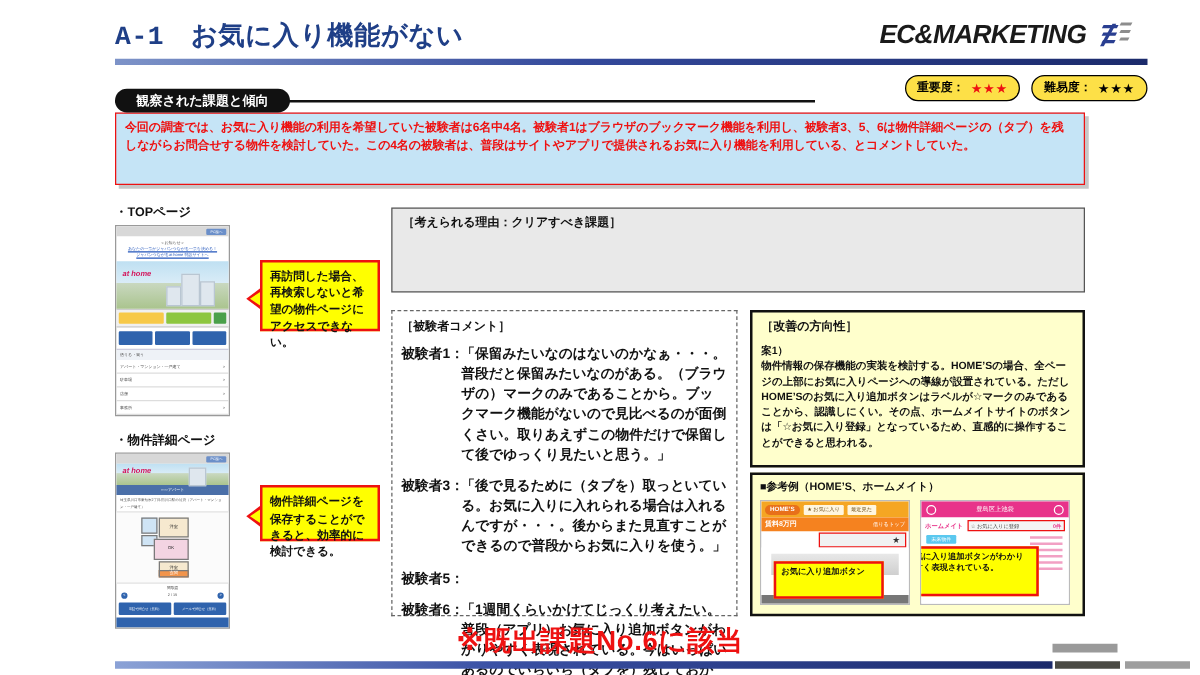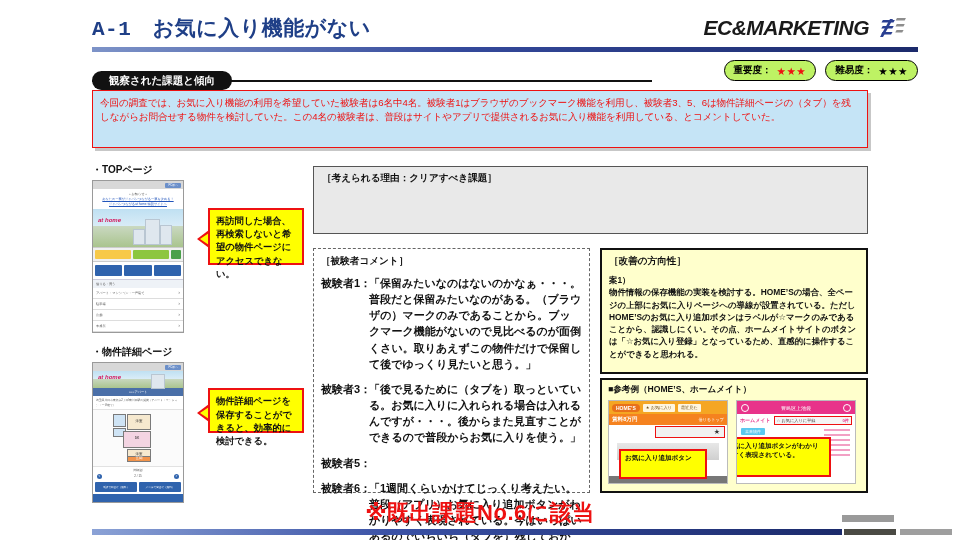--- a/index.html
+++ b/index.html
@@ -39,21 +39,21 @@
     background: linear-gradient(90deg, #7d93c8 0%, #34499b 45%, #1b2a6b 100%);
   }
 
   
   .badges {
     position: absolute; right: 42px; top: 60px;
     display: flex; gap: 9px;
   }
   .badge {
     border: 1px solid #000; border-radius: 11px;
-    background: #bef264; height: 19px;
+    background: #fde047; height: 19px;
     padding: 0 9px;
     display: flex; align-items: center; gap: 5px;
     font-size: 9.5px; font-weight: bold; color: #000;
     white-space: nowrap;
   }
   .badge .stars { letter-spacing: 0.5px; font-size: 10.5px; }
   .stars-red { color: #ee1111; }
   .stars-black { color: #000; }
 
   
@@ -74,21 +74,21 @@
     position: absolute; left: 92px; top: 90px;
     width: 776px; height: 58px;
     background: #c5e4f6;
     border: 1.5px solid #ee1111;
     box-sizing: border-box;
     padding: 5px 7px 0 7px;
     box-shadow: 3px 3px 0 rgba(130,130,130,0.45);
   }
   .summary-text {
     font-size: 9.6px; line-height: 1.45;
-    color: #ee1111; font-weight: normal;
+    color: #ee1111; font-weight: bold;
     letter-spacing: -0.1px;
   }
 
   
   .col-left { position: absolute; left: 92px; top: 163px; width: 212px; }
   .sub-label {
     font-size: 10px; font-weight: bold; color: #111;
     margin-bottom: 3px; white-space: nowrap;
   }
   .phone-block { position: relative; }

